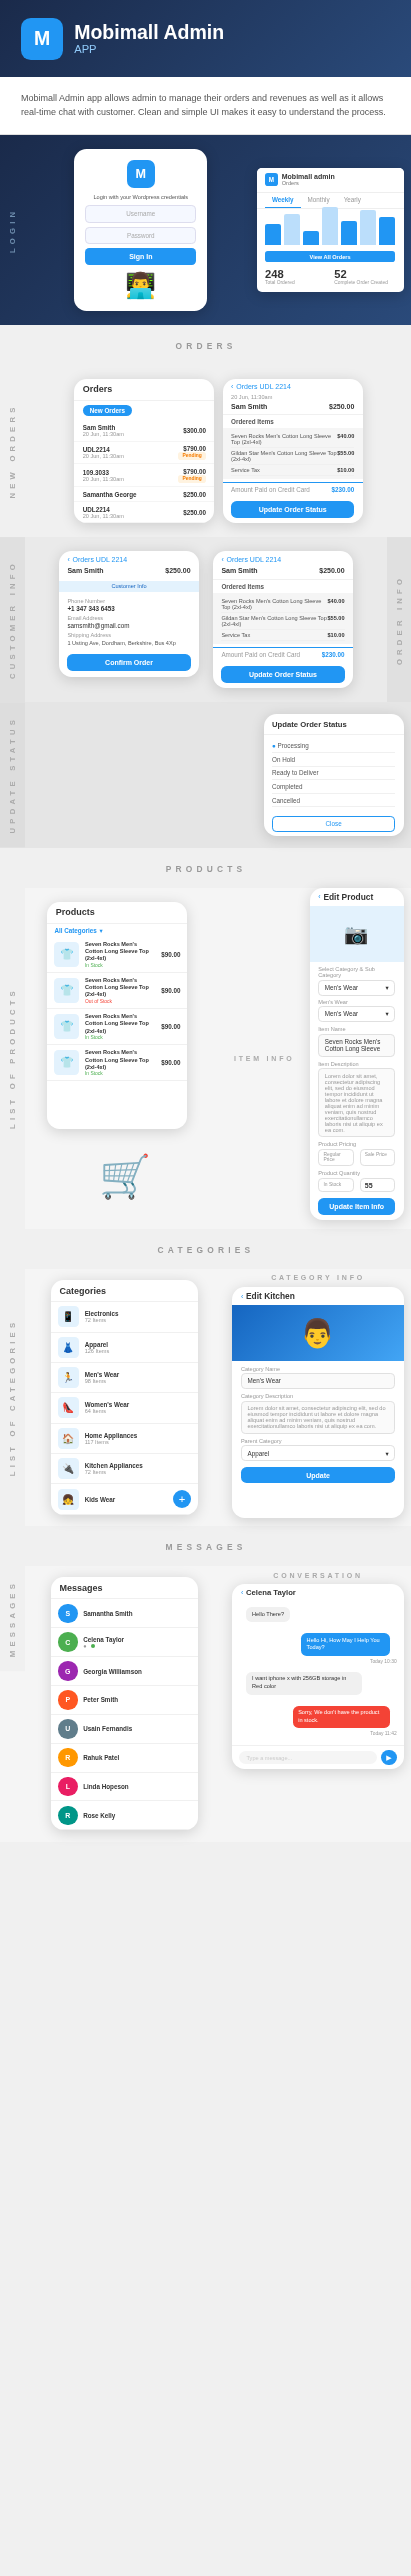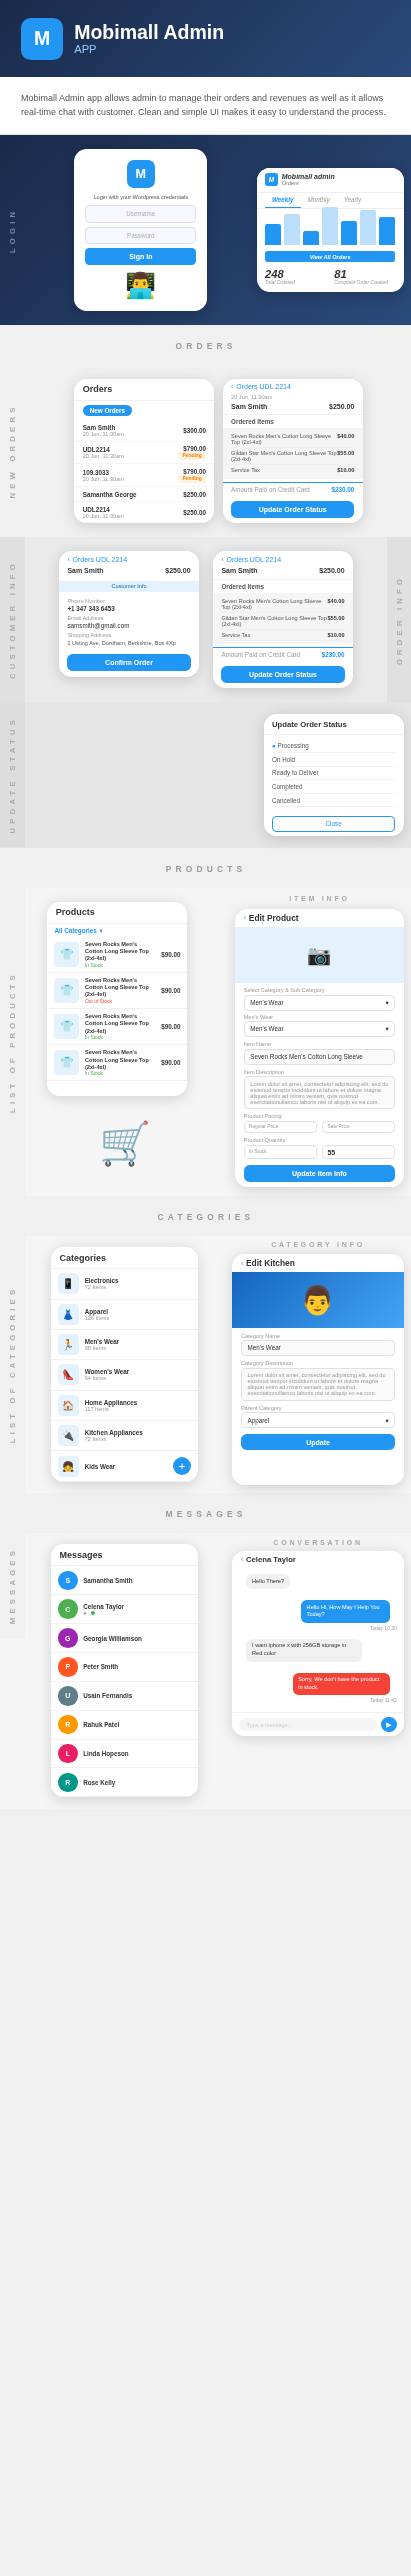--- a/index.html
+++ b/index.html
@@ -106,25 +106,24 @@
       font-size: 7px;
       font-weight: 600;
       width: 100%;
       text-align: center;
       margin-bottom: 5.6px;
     }
 
     
     .dashboard-phone {
       background: white;
-      border-radius: 13px;
+      border-radius: 5px;
       box-shadow: 0 2.8px 14px rgba(0,0,0,0.2);
       overflow: hidden;
       flex: 1;
-      font-style: italic;
     }
     .dash-header {
       background: white;
       border-bottom: 0.7px solid #eee;
       padding: 5.6px 8.4px;
       display: flex;
       align-items: center;
       gap: 4.2px;
     }
     .dash-logo-mini {
@@ -568,21 +567,21 @@
         <div class="bar light" style="height:35px;"></div>
         <div class="bar" style="height:28px;"></div>
       </div>
       <div class="view-all-btn">View All Orders</div>
       <div class="stats-row">
         <div class="stat-box">
           <div class="stat-num">248</div>
           <div class="stat-label">Total Ordered</div>
         </div>
         <div class="stat-box">
-          <div class="stat-num">81</div>
+          <div class="stat-num">52</div>
           <div class="stat-label">Complete Order Created</div>
         </div>
       </div>
     </div>
   </div>
 </div>
 
 <div class="section-title-bar">
   <span class="section-label">ORDERS</span>
 </div>
@@ -820,21 +819,21 @@
           <div class="product-name">Seven Rocks Men's Cotton Long Sleeve Top (2xl-4xl)</div>
           <div class="in-stock">In Stock</div>
         </div>
         <div class="product-price">$90.00</div>
       </div>
     </div>
 
     <div class="cart-illustration">🛒</div>
   </div>
 
-  <div style="display:flex; flex-direction:column; flex:1;">
+  <div style="display:flex; flex-direction:row; flex:1;">
     <div class="side-label-col" style="writing-mode:horizontal-tb; transform:none; letter-spacing:2.8px; font-size:7px; color:#aaa; text-align:center; padding:7px; background:#f5f5f5; min-width:auto; min-height:21px;">
       <span>ITEM INFO</span>
     </div>
     <div class="phone" style="margin: 0 8.4px 8.4px; flex:1;">
       <div class="back-arrow">
         <span>‹</span>
         <span style="font-size:8.4px; font-weight:700; color:#333;">Edit Product</span>
       </div>
       <div class="edit-img-placeholder">
         <span>📷</span>

